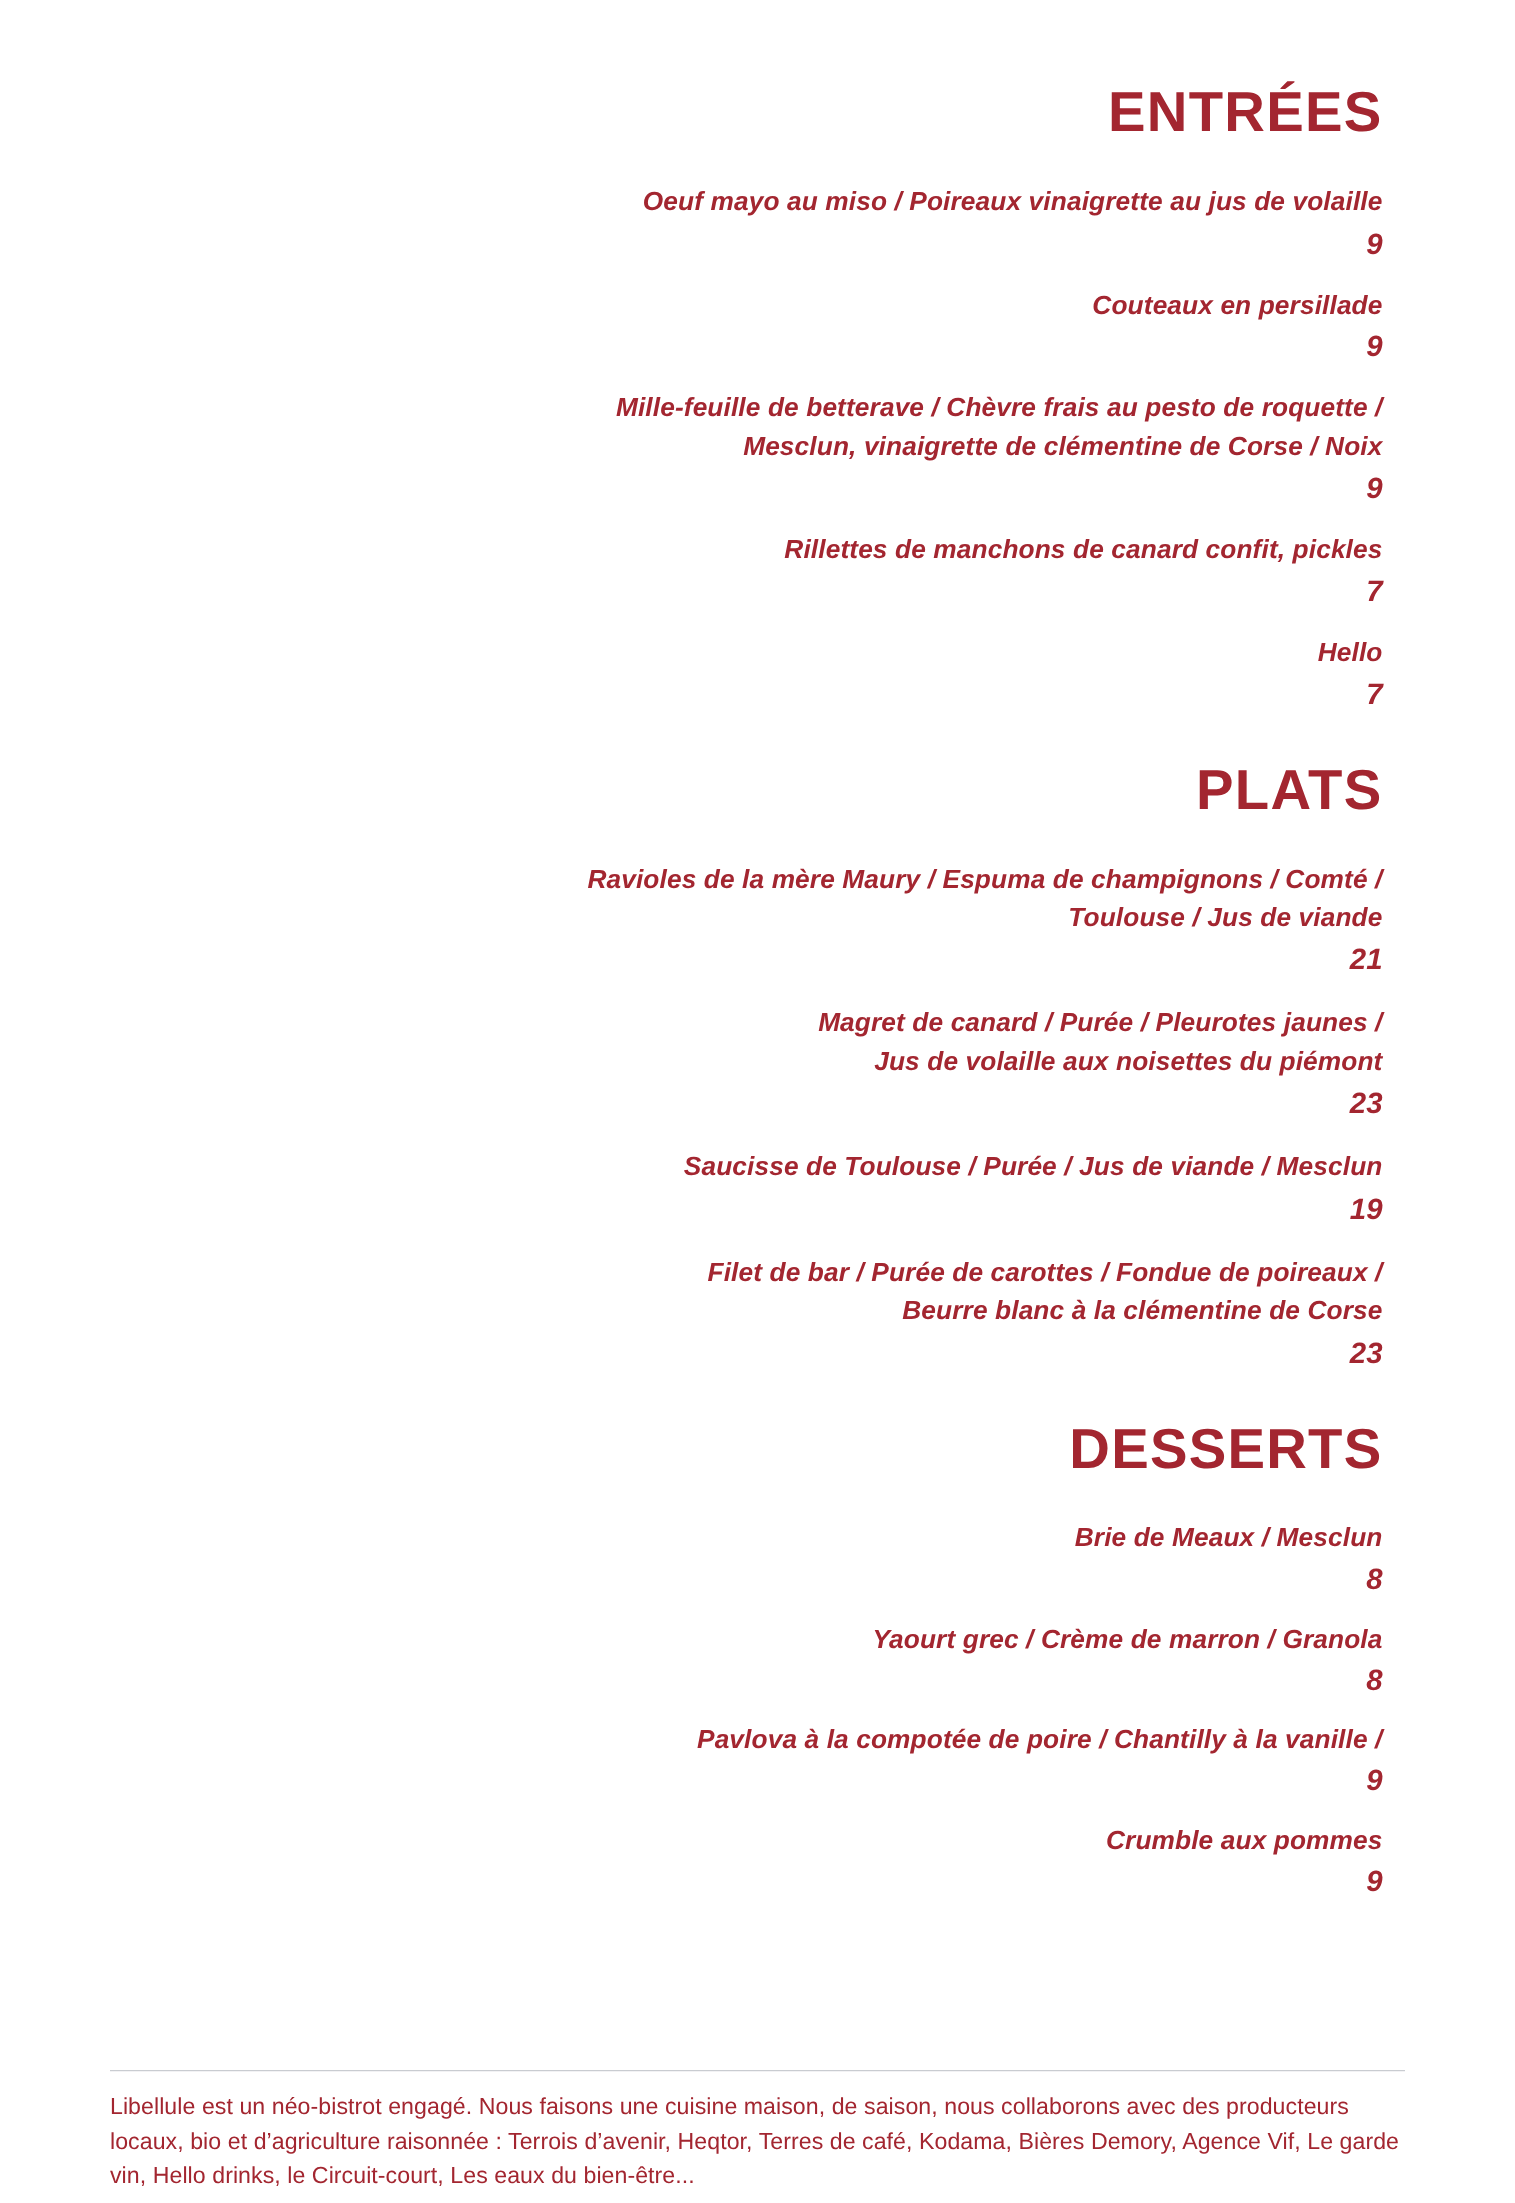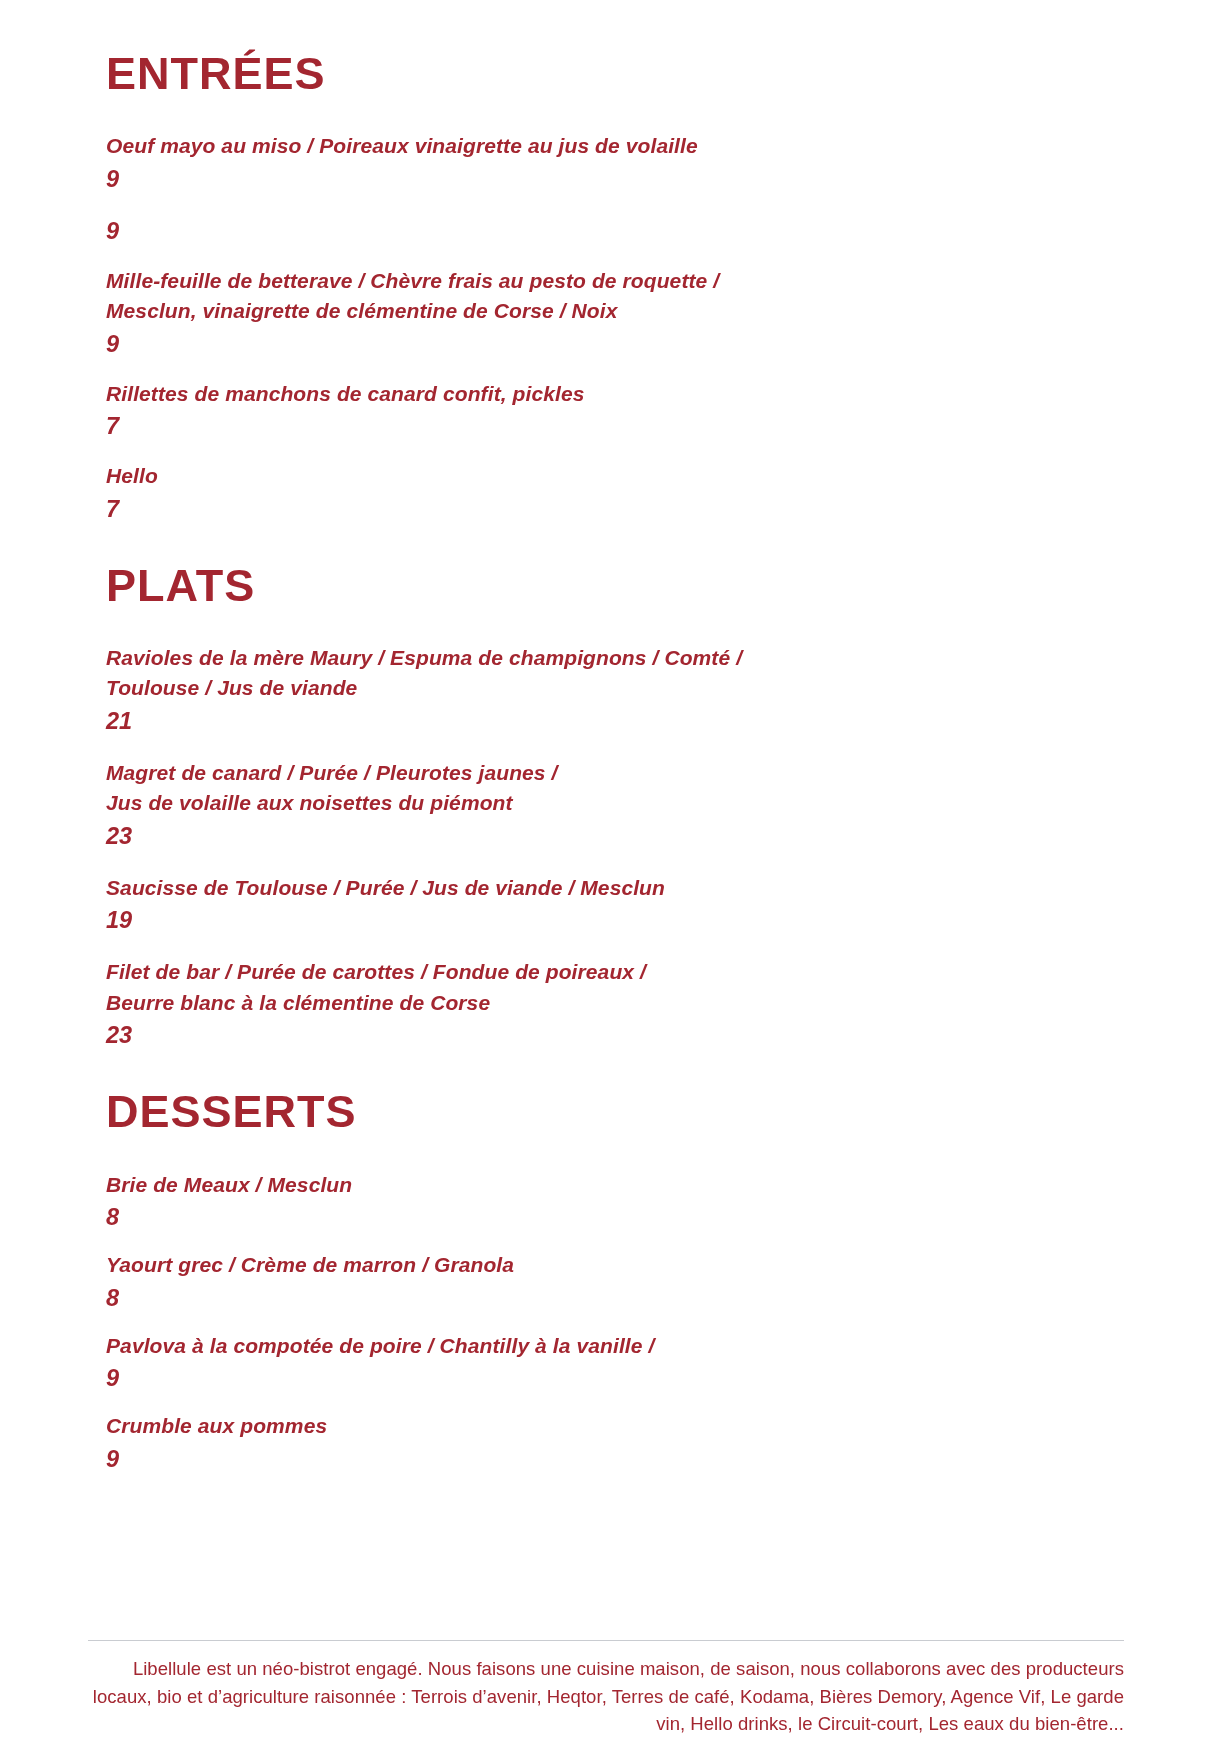--- a/index.html
+++ b/index.html
@@ -17,23 +17,23 @@
   }
   .page {
     width: 1212px;
     height: 1762px;
     box-sizing: border-box;
     padding: 0;
     position: relative;
   }
   .menu-wrap {
     width: 1000px;
-    margin: 0 auto;
+    margin: 16px auto;
     padding-top: 50px;
-    text-align: left;
+    text-align: right;
   }
   .section {
     margin-bottom: 8px;
   }
   .section-title {
     font-family: "Liberation Sans", sans-serif;
     font-weight: bold;
     font-size: 45px;
     letter-spacing: 1px;
     color: #a32630;
@@ -83,21 +83,21 @@
   .footer-rule {
     border-top: 1px solid #c9ccd1;
     margin: 0 0 14px 0;
     width: 100%;
   }
   .footer-text {
     font-family: "Liberation Sans", sans-serif;
     font-size: 18.5px;
     line-height: 1.5;
     color: #a32630;
-    text-align: right;
+    text-align: left;
     margin: 0;
     letter-spacing: 0.05px;
   }
 </style>
 </head>
 <body>
 
 <div class="page">
 
   <div class="menu-wrap">
@@ -106,20 +106,23 @@
       <h2 class="section-title">ENTRÉES</h2>
 
       <div class="item">
         <p class="item-name">
           <span class="line">Oeuf mayo au miso / Poireaux vinaigrette au jus de volaille</span>
         </p>
         <p class="item-price">9</p>
       </div>
 
       <div class="item">
+        <p class="item-name">
+          <span class="line">Couteaux en persillade</span>
+        </p>
         <p class="item-price">9</p>
       </div>
 
       <div class="item">
         <p class="item-name">
           <span class="line">Mille-feuille de betterave / Chèvre frais au pesto de roquette /</span>
           <span class="line">Mesclun, vinaigrette de clémentine de Corse / Noix</span>
         </p>
         <p class="item-price">9</p>
       </div>

